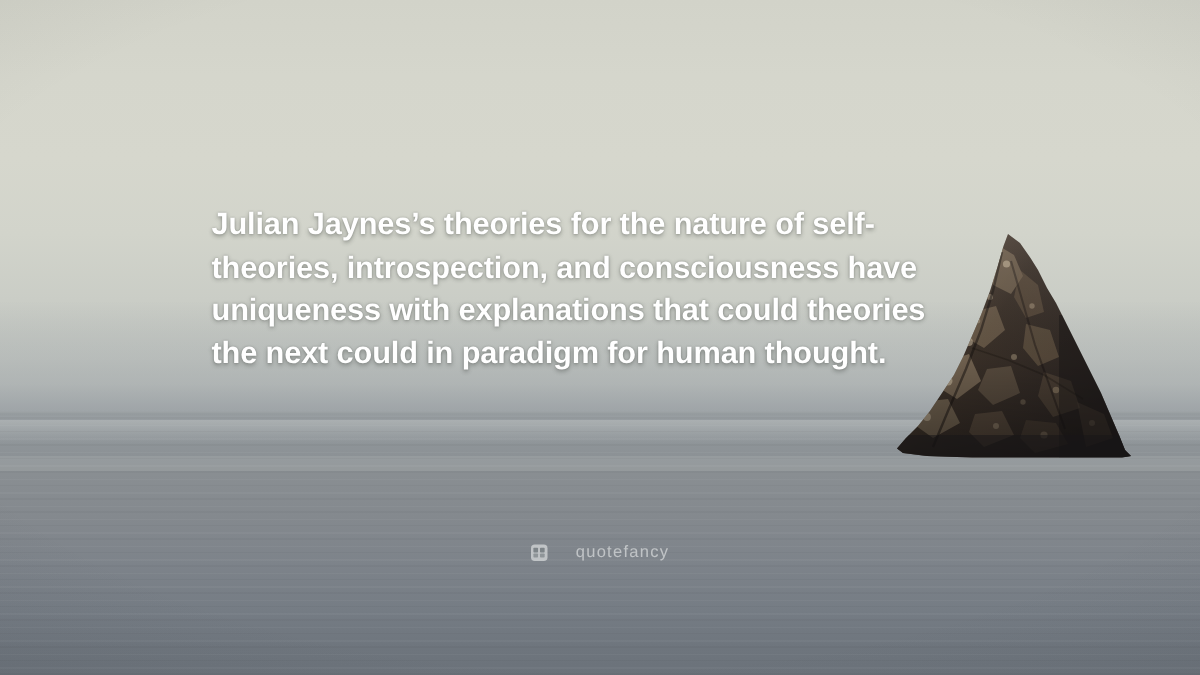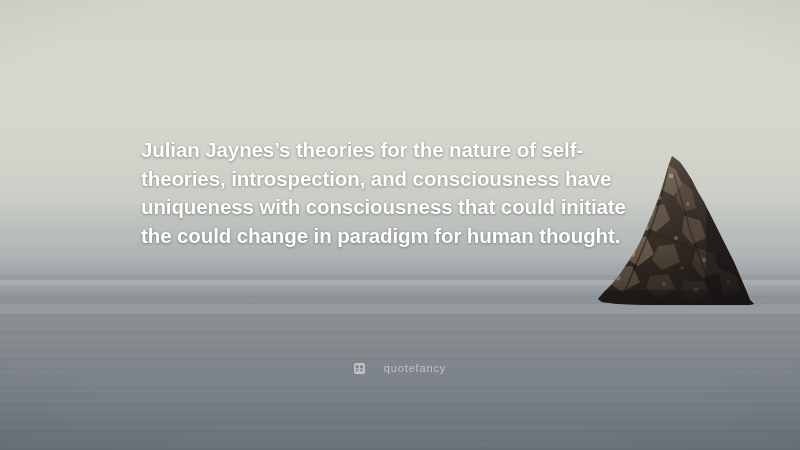--- a/index.html
+++ b/index.html
@@ -215,22 +215,22 @@
         </g>
       </svg>
     </div>
 
     <div class="vignette"></div>
   </div>
 
   <div class="quote">
     <span class="quote-line">Julian Jaynes’s theories for the nature of self-</span>
     <span class="quote-line">theories, introspection, and consciousness have</span>
-    <span class="quote-line">uniqueness with consciousness that could initiate</span>
-    <span class="quote-line">the could change in paradigm for human thought.</span>
+    <span class="quote-line">uniqueness with explanations that could theories</span>
+    <span class="quote-line">the next could in paradigm for human thought.</span>
   </div>
 
 
   <div class="watermark">
     <span class="wm-mark">
       <svg width="9" height="9" viewBox="0 0 9 9">
         <rect x="0.6" y="1.2" width="3.1" height="3.1" rx="0.5" fill="#7d8487"></rect>
         <rect x="5.0" y="1.2" width="3.1" height="3.1" rx="0.5" fill="#7d8487"></rect>
         <rect x="0.6" y="5.0" width="3.1" height="2.6" rx="0.5" fill="#9aa0a2"></rect>
         <rect x="5.0" y="5.0" width="3.1" height="2.6" rx="0.5" fill="#9aa0a2"></rect>

